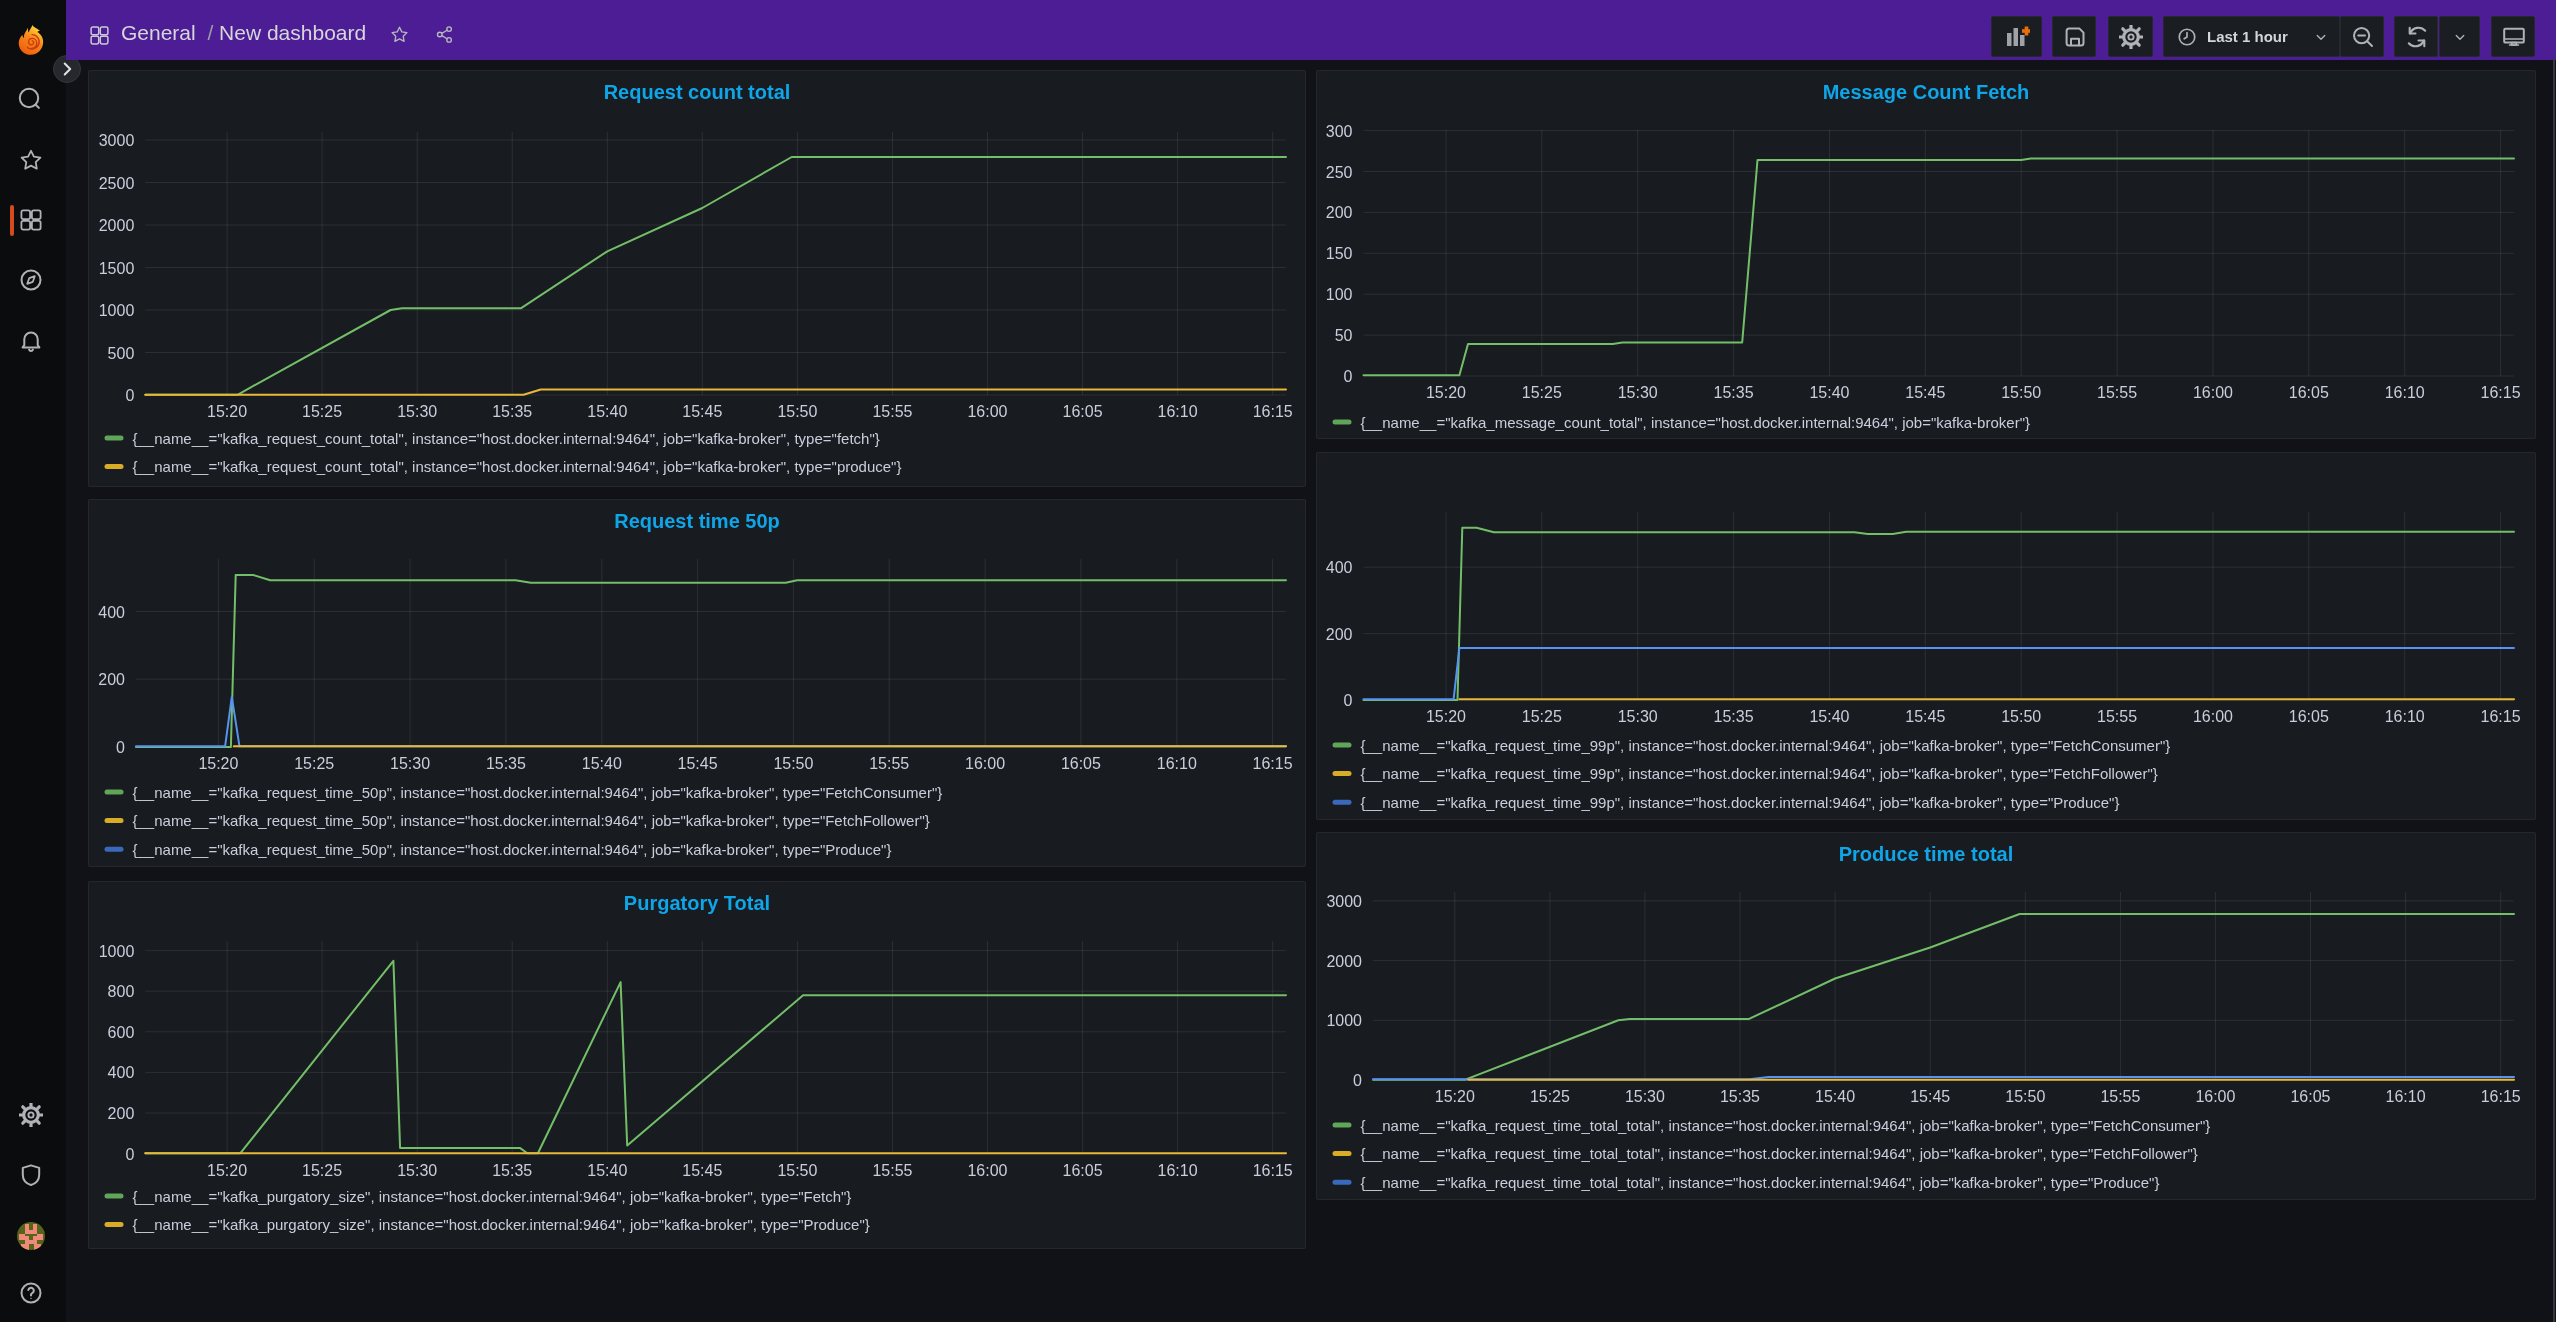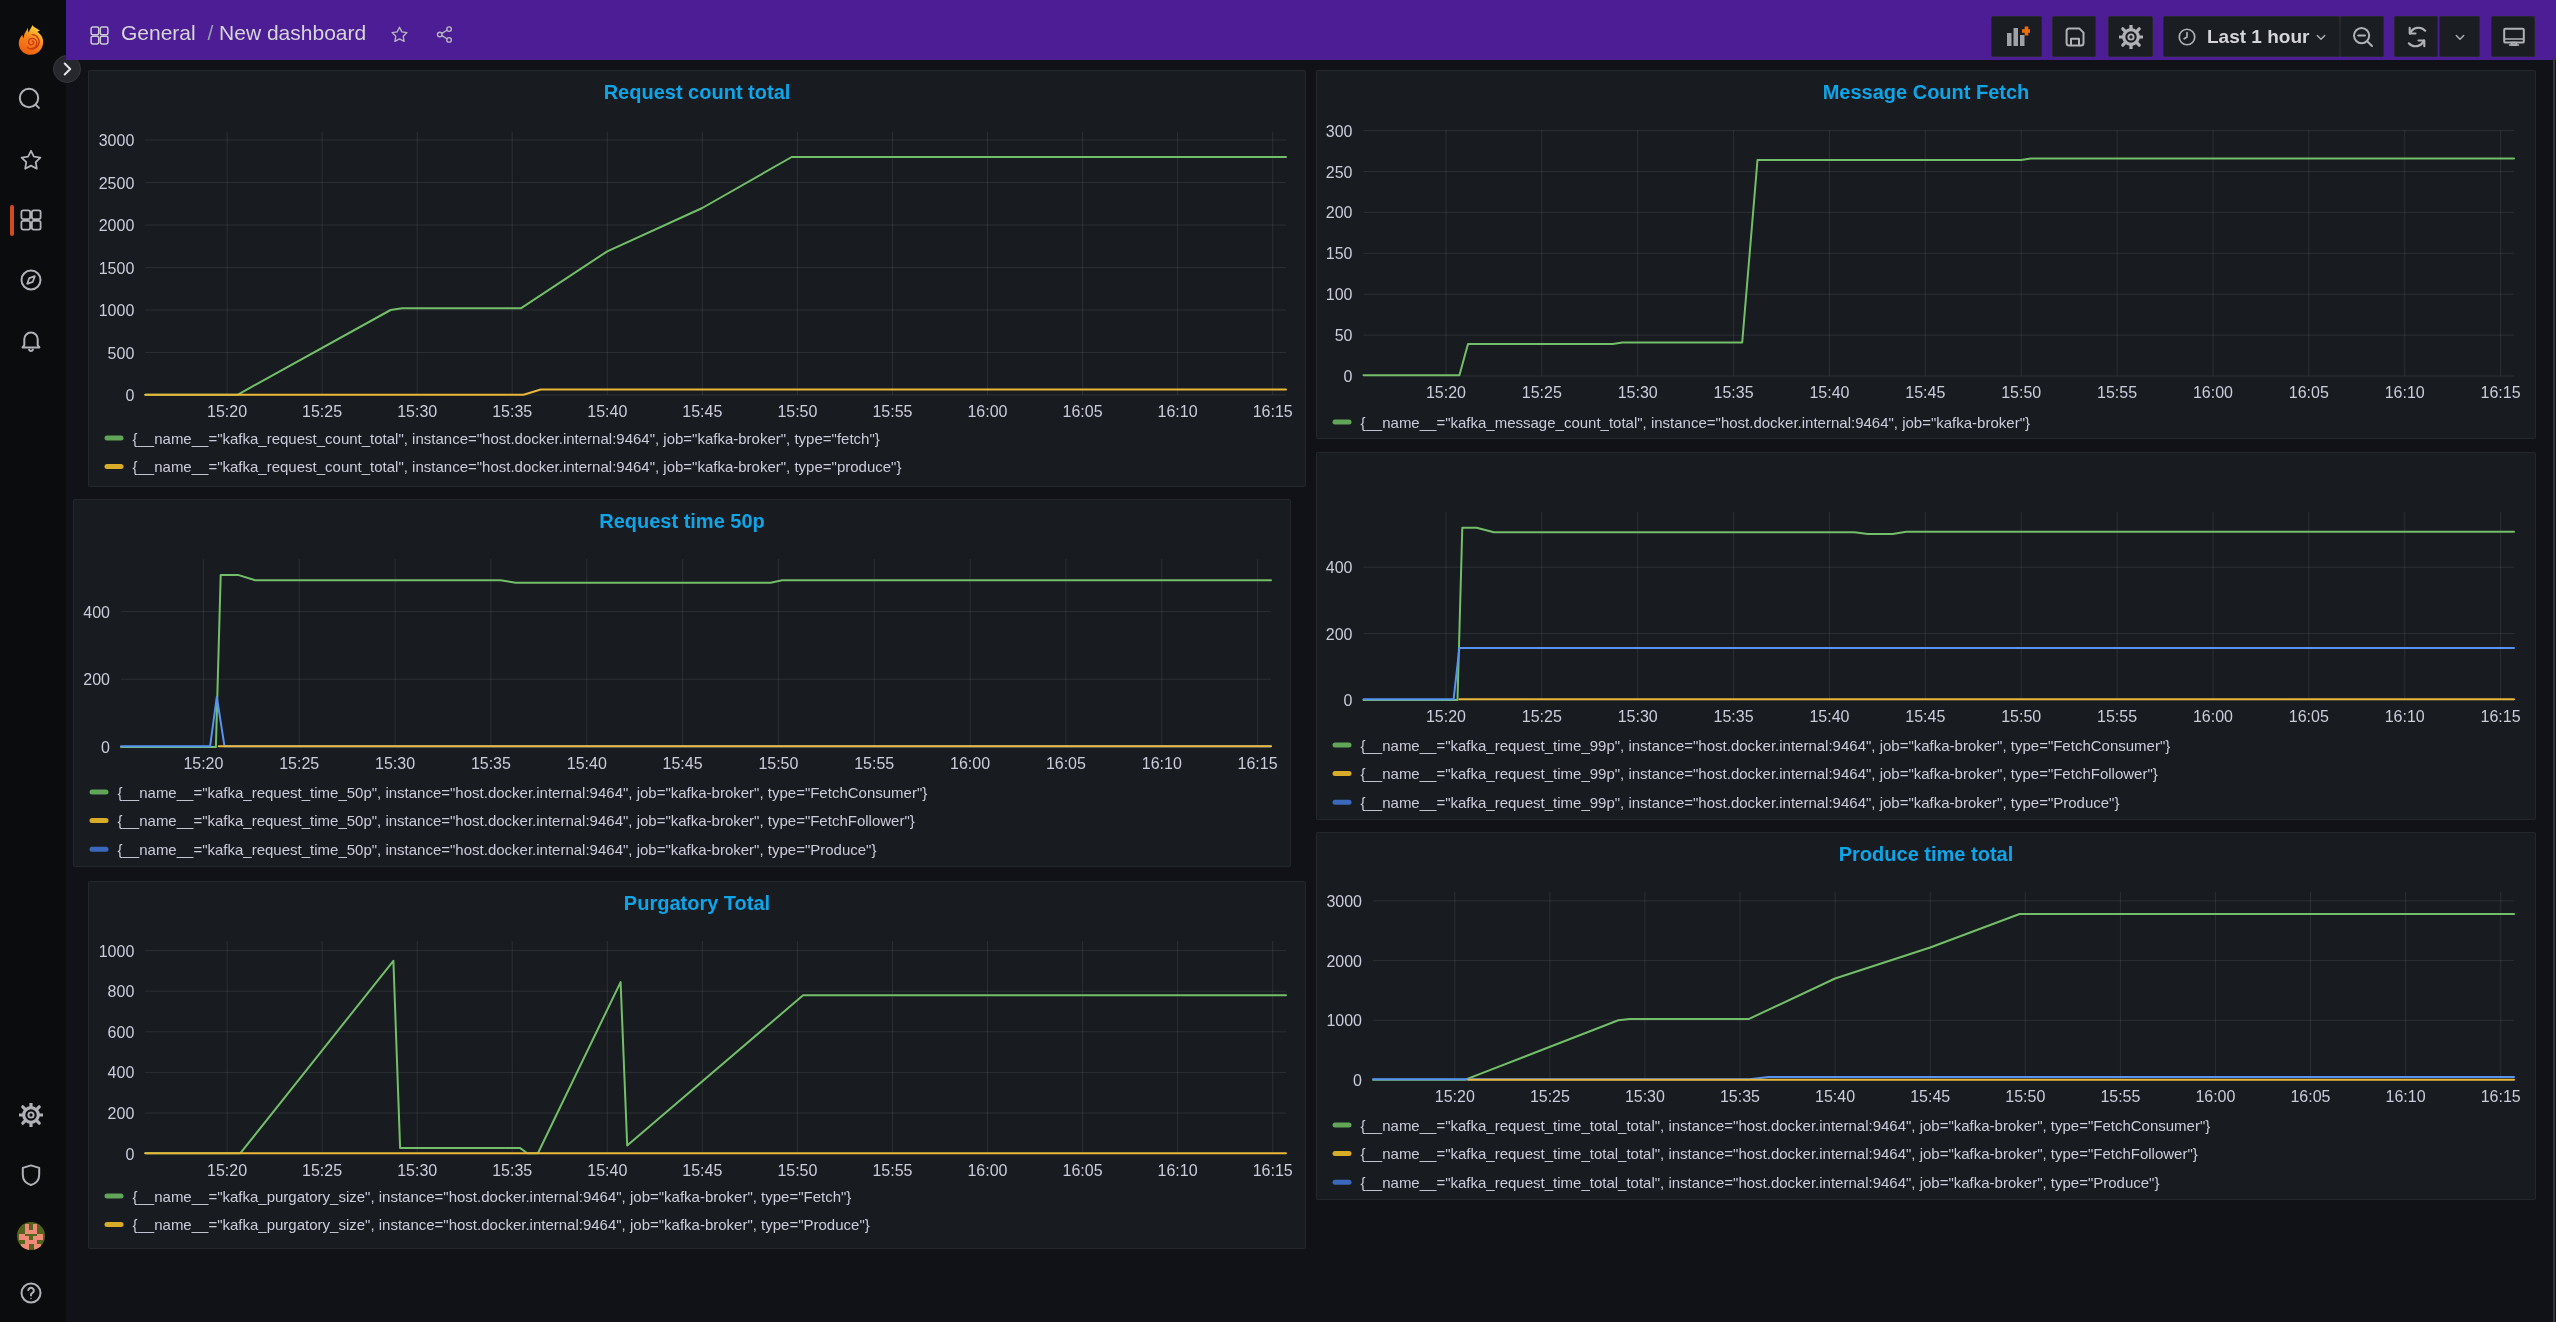--- a/index.html
+++ b/index.html
@@ -148,21 +148,21 @@
         <line x1="5.78" y1="5.78" x2="3.80" y2="3.80" stroke-width="3.2"></line>
         <line x1="12.00" y1="3.20" x2="12.00" y2="0.40" stroke-width="3.2"></line>
         <line x1="18.22" y1="5.78" x2="20.20" y2="3.80" stroke-width="3.2"></line>
       </svg>
     </div>
   <div style="position:absolute;left:2163px;top:16px;width:177px;height:41px;background:#1a1d21;border:1px solid #26282e;border-radius:2px">
       <svg style="position:absolute;left:13px;top:10px" width="20" height="20" viewBox="0 0 24 24" fill="none" stroke="#b0b2b7" stroke-width="1.8" stroke-linecap="round" stroke-linejoin="round">
         <circle cx="12" cy="12" r="9.3" stroke-width="2"></circle>
         <path d="M12 6.8V12l-3.4 2.1" stroke-width="2"></path>
       </svg>
-      <div style="position:absolute;left:43px;top:0;height:39px;display:flex;align-items:center;font-size:19px;font-weight:600;color:#d4d5da">Last 1 hour</div>
+      <div style="position:absolute;left:43px;top:0;height:39px;display:flex;align-items:center;font-size:15px;font-weight:600;color:#d4d5da">Last 1 hour</div>
       <svg style="position:absolute;left:148px;top:11px" width="18" height="18" viewBox="0 0 24 24" fill="none" stroke="#b0b2b7" stroke-width="1.8" stroke-linecap="round" stroke-linejoin="round">
         <path d="M7 10l5 5 5-5"></path>
       </svg>
     </div>
   <div style="position:absolute;left:2340px;top:16px;width:44px;height:41px;background:#1a1d21;border:1px solid #26282e;border-radius:2px">
       <svg style="position:absolute;left:10px;top:8px" width="24" height="24" viewBox="0 0 24 24" fill="none" stroke="#b0b2b7" stroke-width="1.8" stroke-linecap="round" stroke-linejoin="round">
         <g stroke-width="2">
           <circle cx="10.6" cy="10.6" r="7.6"></circle>
           <line x1="16.2" y1="16.2" x2="21" y2="21"></line>
           <line x1="7.2" y1="10.6" x2="14" y2="10.6"></line>
@@ -236,21 +236,21 @@
       <line x1="1183.7" y1="61.0" x2="1183.7" y2="324.0" stroke="rgba(240,250,255,0.09)" stroke-width="1"></line>
       <text x="1183.7" y="346.0" text-anchor="middle" font-size="16" fill="#ccccdc">16:15</text>
       <polyline points="56.3,323.8 148.5,323.8 160.9,316.8 301.6,239.0 313.0,237.3 431.8,237.3 518.3,180.3 613.3,137.0 702.7,86.0 1197.0,86.0" fill="none" stroke="#73bf69" stroke-width="2" stroke-linejoin="round" stroke-linecap="round"></polyline>
       <polyline points="56.3,323.7 434.6,323.7 451.7,318.5 1197.0,318.5" fill="none" stroke="#eab839" stroke-width="2" stroke-linejoin="round" stroke-linecap="round"></polyline>
       <rect x="15.5" y="364.5" width="19" height="5" rx="2.5" fill="#61a658"></rect>
       <text x="43.5" y="372.5" font-size="15" fill="#ccccdc">{__name__="kafka_request_count_total", instance="host.docker.internal:9464", job="kafka-broker", type="fetch"}</text>
       <rect x="15.5" y="393.1" width="19" height="5" rx="2.5" fill="#d9ac28"></rect>
       <text x="43.5" y="401.1" font-size="15" fill="#ccccdc">{__name__="kafka_request_count_total", instance="host.docker.internal:9464", job="kafka-broker", type="produce"}</text>
     </svg>
   </div>
-<div class="panel" style="left:73px;top:499px;width:1218px;height:368px">
+<div class="panel" style="left:88px;top:499px;width:1218px;height:368px">
     <div class="ptitle">Request time 50p</div>
     <svg width="1218" height="368" viewBox="0 0 1218 368" style="position:absolute;left:0;top:0">
       <line x1="47.0" y1="247.0" x2="1197.0" y2="247.0" stroke="rgba(240,250,255,0.09)" stroke-width="1"></line>
       <text x="36.0" y="253.0" text-anchor="end" font-size="16" fill="#ccccdc">0</text>
       <line x1="47.0" y1="179.2" x2="1197.0" y2="179.2" stroke="rgba(240,250,255,0.09)" stroke-width="1"></line>
       <text x="36.0" y="185.2" text-anchor="end" font-size="16" fill="#ccccdc">200</text>
       <line x1="47.0" y1="111.5" x2="1197.0" y2="111.5" stroke="rgba(240,250,255,0.09)" stroke-width="1"></line>
       <text x="36.0" y="117.5" text-anchor="end" font-size="16" fill="#ccccdc">400</text>
       <line x1="129.4" y1="59.0" x2="129.4" y2="247.0" stroke="rgba(240,250,255,0.09)" stroke-width="1"></line>
       <text x="129.4" y="269.0" text-anchor="middle" font-size="16" fill="#ccccdc">15:20</text>

